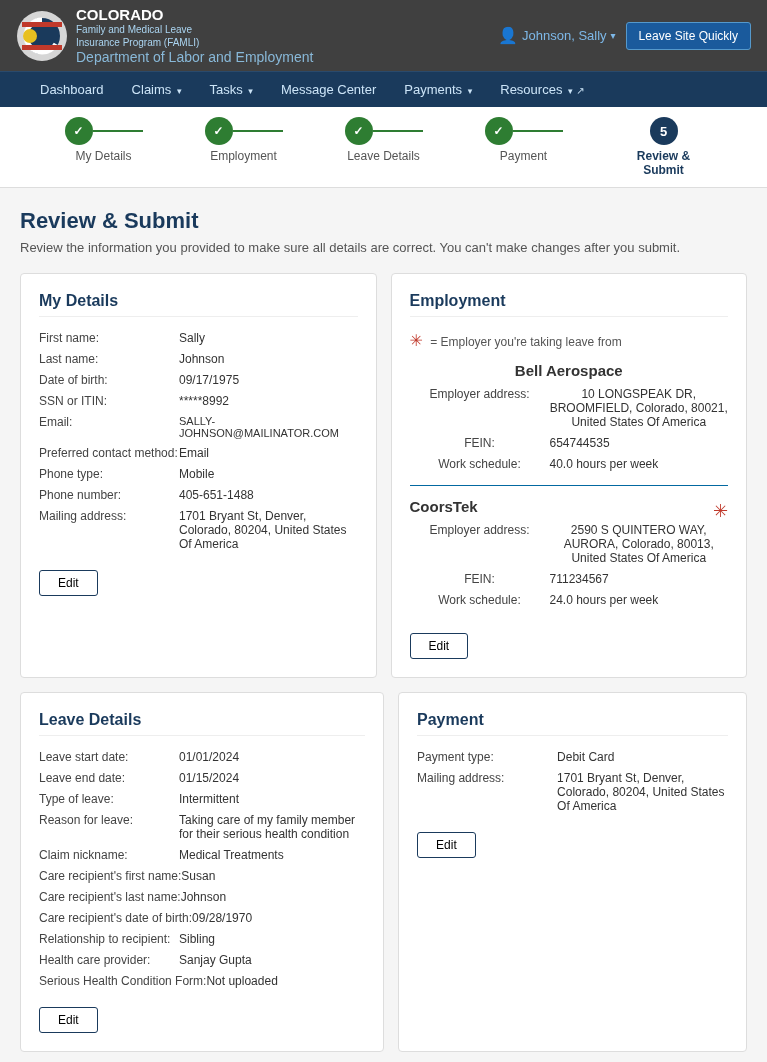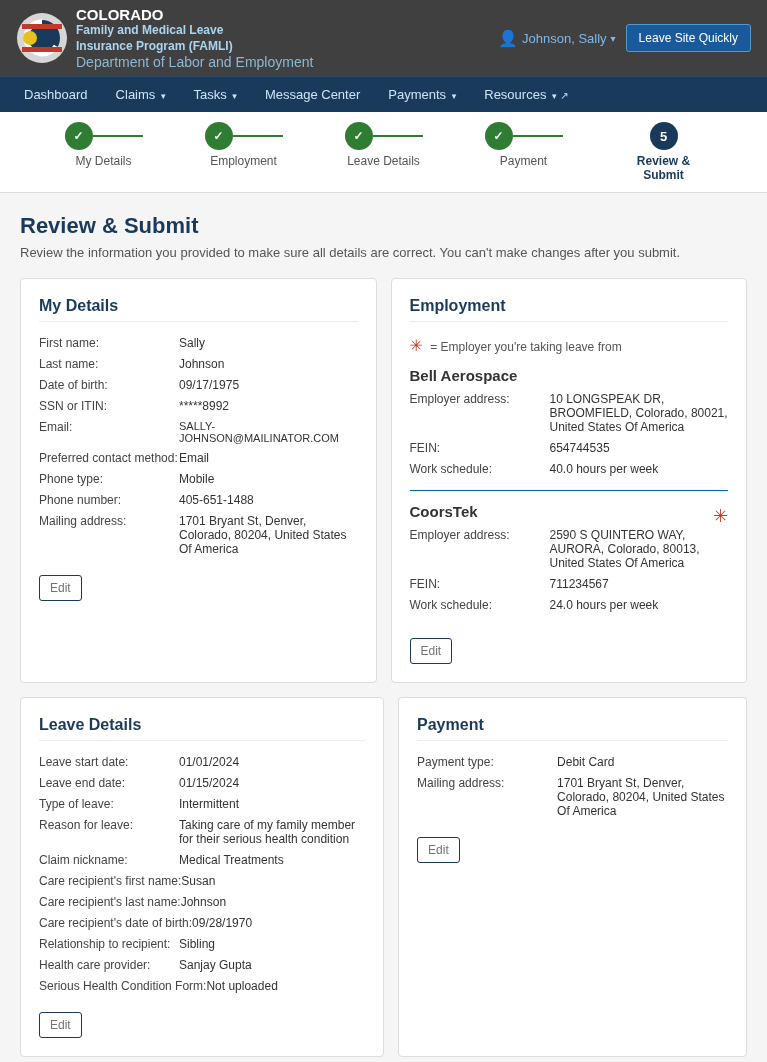--- a/index.html
+++ b/index.html
@@ -6,21 +6,21 @@
     body { font-family: Arial, sans-serif; font-size: 13px; background: #f5f5f5; color: #333; width: 767px; }
 
     
     .top-bar { background: #404040; display: flex; align-items: center; justify-content: space-between; padding: 6px 16px; }
     .logo-area { display: flex; align-items: center; gap: 8px; }
     .top-right { display: flex; align-items: center; gap: 10px; }
     .user-name { color: #7db8e8; font-size: 13px; cursor: pointer; }
     .leave-btn { background: #1a5a9c; color: white; border: 1px solid #5599cc; padding: 6px 12px; font-size: 12px; cursor: pointer; border-radius: 3px; }
 
     
-    .main-nav { background: #1a3a5c; border-top: 1px solid #2a4a6c; }
+    .main-nav { background: #1a3a5c; border-top: 1px solid #2a4a6c; padding-left: 16px; }
     .main-nav ul { display: flex; list-style: none; padding: 0 10px; }
     .main-nav ul li a { color: #cce4f7; text-decoration: none; font-size: 13px; padding: 10px 14px; display: block; }
     .nav-arrow { font-size: 9px; margin-left: 2px; }
 
     
     .steps-bar { background: white; padding: 10px 0 0 0; border-bottom: 1px solid #ddd; }
     .steps-nav { display: flex; justify-content: center; gap: 0; }
     .step-item { display: flex; flex-direction: column; align-items: center; width: 140px; font-size: 12px; color: #555; padding-bottom: 10px; }
     .step-item.active { color: #1a3a5c; font-weight: bold; }
     .step-circles { display: flex; align-items: center; }
@@ -36,24 +36,24 @@
 
     
     .cards-row { display: flex; gap: 14px; margin-bottom: 14px; }
     .card { background: white; border: 1px solid #ddd; border-radius: 4px; padding: 18px; flex: 1; }
     .card-title { font-size: 16px; font-weight: bold; color: #1a3a5c; margin-bottom: 14px; padding-bottom: 6px; border-bottom: 1px solid #eee; }
 
     .detail-row { display: flex; margin-bottom: 7px; }
     .detail-label { font-weight: normal; min-width: 140px; font-size: 12px; color: #444; flex-shrink: 0; }
     .detail-value { font-size: 12px; color: #333; }
 
-    .edit-btn { background: white; border: 1px solid #1a3a5c; color: #737373; padding: 5px 10px; font-size: 12px; cursor: pointer; border-radius: 3px; margin-top: 12px; }
-
-    
-    .employer-section { margin-bottom: 14px; }
+    .edit-btn { background: white; border: 1px solid #1a3a5c; color: #000000; padding: 5px 18px; font-size: 12px; cursor: pointer; border-radius: 3px; margin-top: 12px; }
+
+    
+    .employer-section { margin-bottom: 14px; text-align: center; }
     .employer-name { font-size: 15px; font-weight: bold; color: #333; margin-bottom: 8px; }
     .asterisk-primary { color: #c0392b; font-size: 16px; margin-right: 4px; }
     .asterisk-secondary { color: #c0392b; font-size: 18px; float: right; }
 
     
     .section-title { font-size: 18px; font-weight: bold; color: #1a3a5c; margin-bottom: 6px; }
 
     
     .co-logo { width: 52px; height: 52px; }
   </style>
@@ -67,21 +67,21 @@
       <circle cx="26" cy="26" r="18" fill="#1a3a5c"></circle>
 
       <path d="M 26 10 A 16 16 0 1 0 26 42 A 16 16 0 0 0 40 34" stroke="white" stroke-width="5" fill="none"></path>
 
       <circle cx="14" cy="26" r="7" fill="#e8c020"></circle>
       <rect x="6" y="12" width="40" height="5" fill="#c0392b"></rect>
       <rect x="6" y="35" width="40" height="5" fill="#c0392b"></rect>
     </svg>
     <div>
       <div style="color:white;font-size:15px;font-weight:bold;">COLORADO</div>
-      <div style="color:#aad4f0;font-size:12px;line-height:1.3;font-weight:bold;">Family and Medical Leave<br>Insurance Program (FAMLI)</div>
+      <div style="color:#aad4f0;font-size:10px;line-height:1.3;">Family and Medical Leave<br>Insurance Program (FAMLI)</div>
       <div style="color:#88b8d8;font-size:14px;">Department of Labor and Employment</div>
     </div>
   </div>
   <div class="top-right">
     <div style="display:flex;align-items:center;gap:4px;">
       <span style="color:#7db8e8;font-size:16px;">👤</span>
       <span class="user-name">Johnson, Sally</span>
       <span style="color:#7db8e8;font-size:10px;">▾</span>
     </div>
     <button class="leave-btn">Leave Site Quickly</button>

